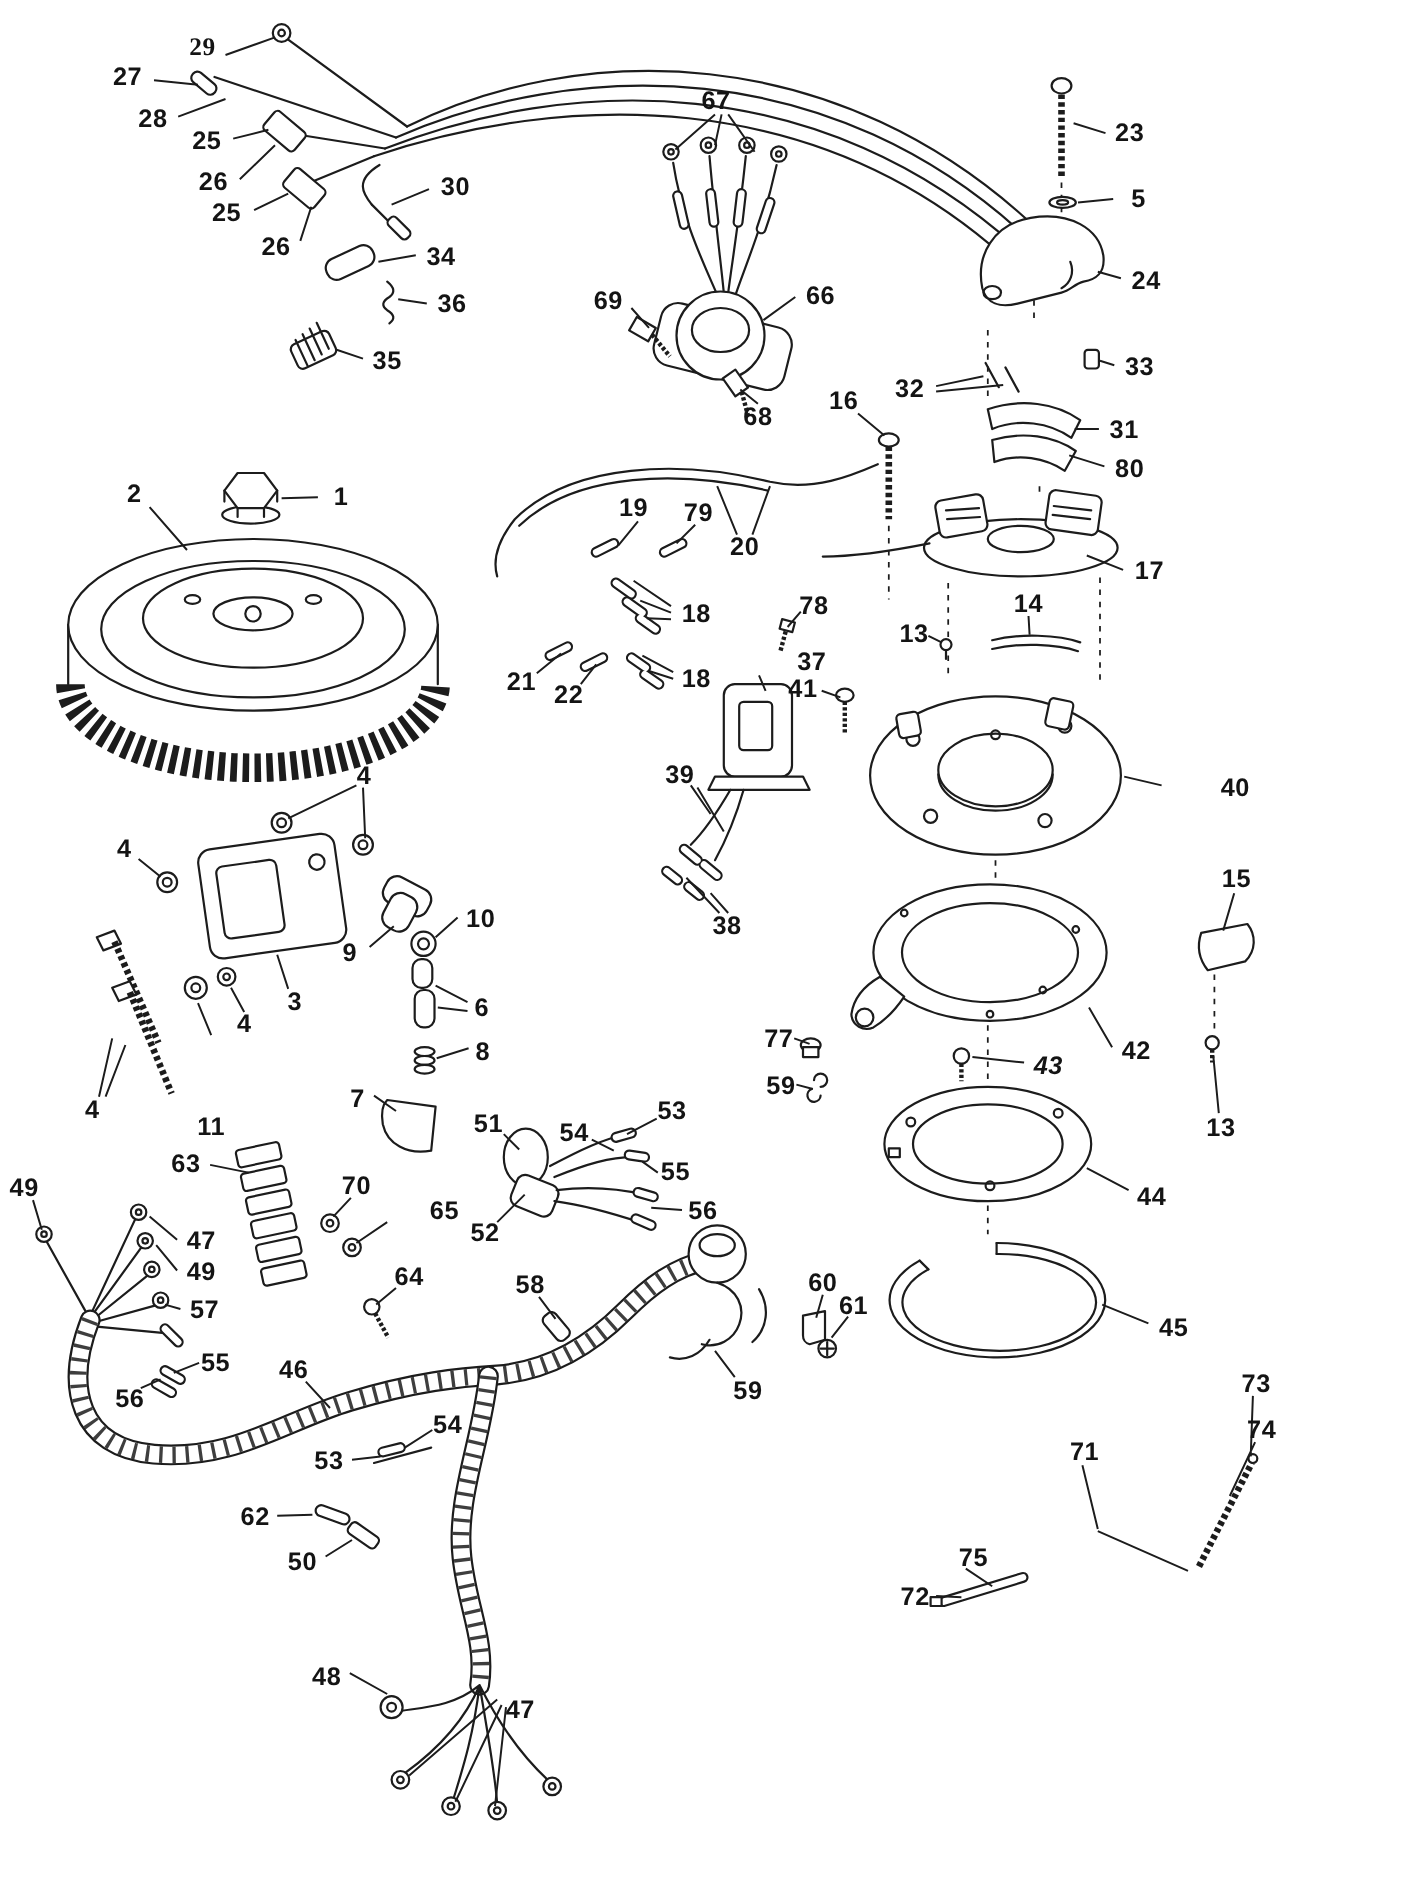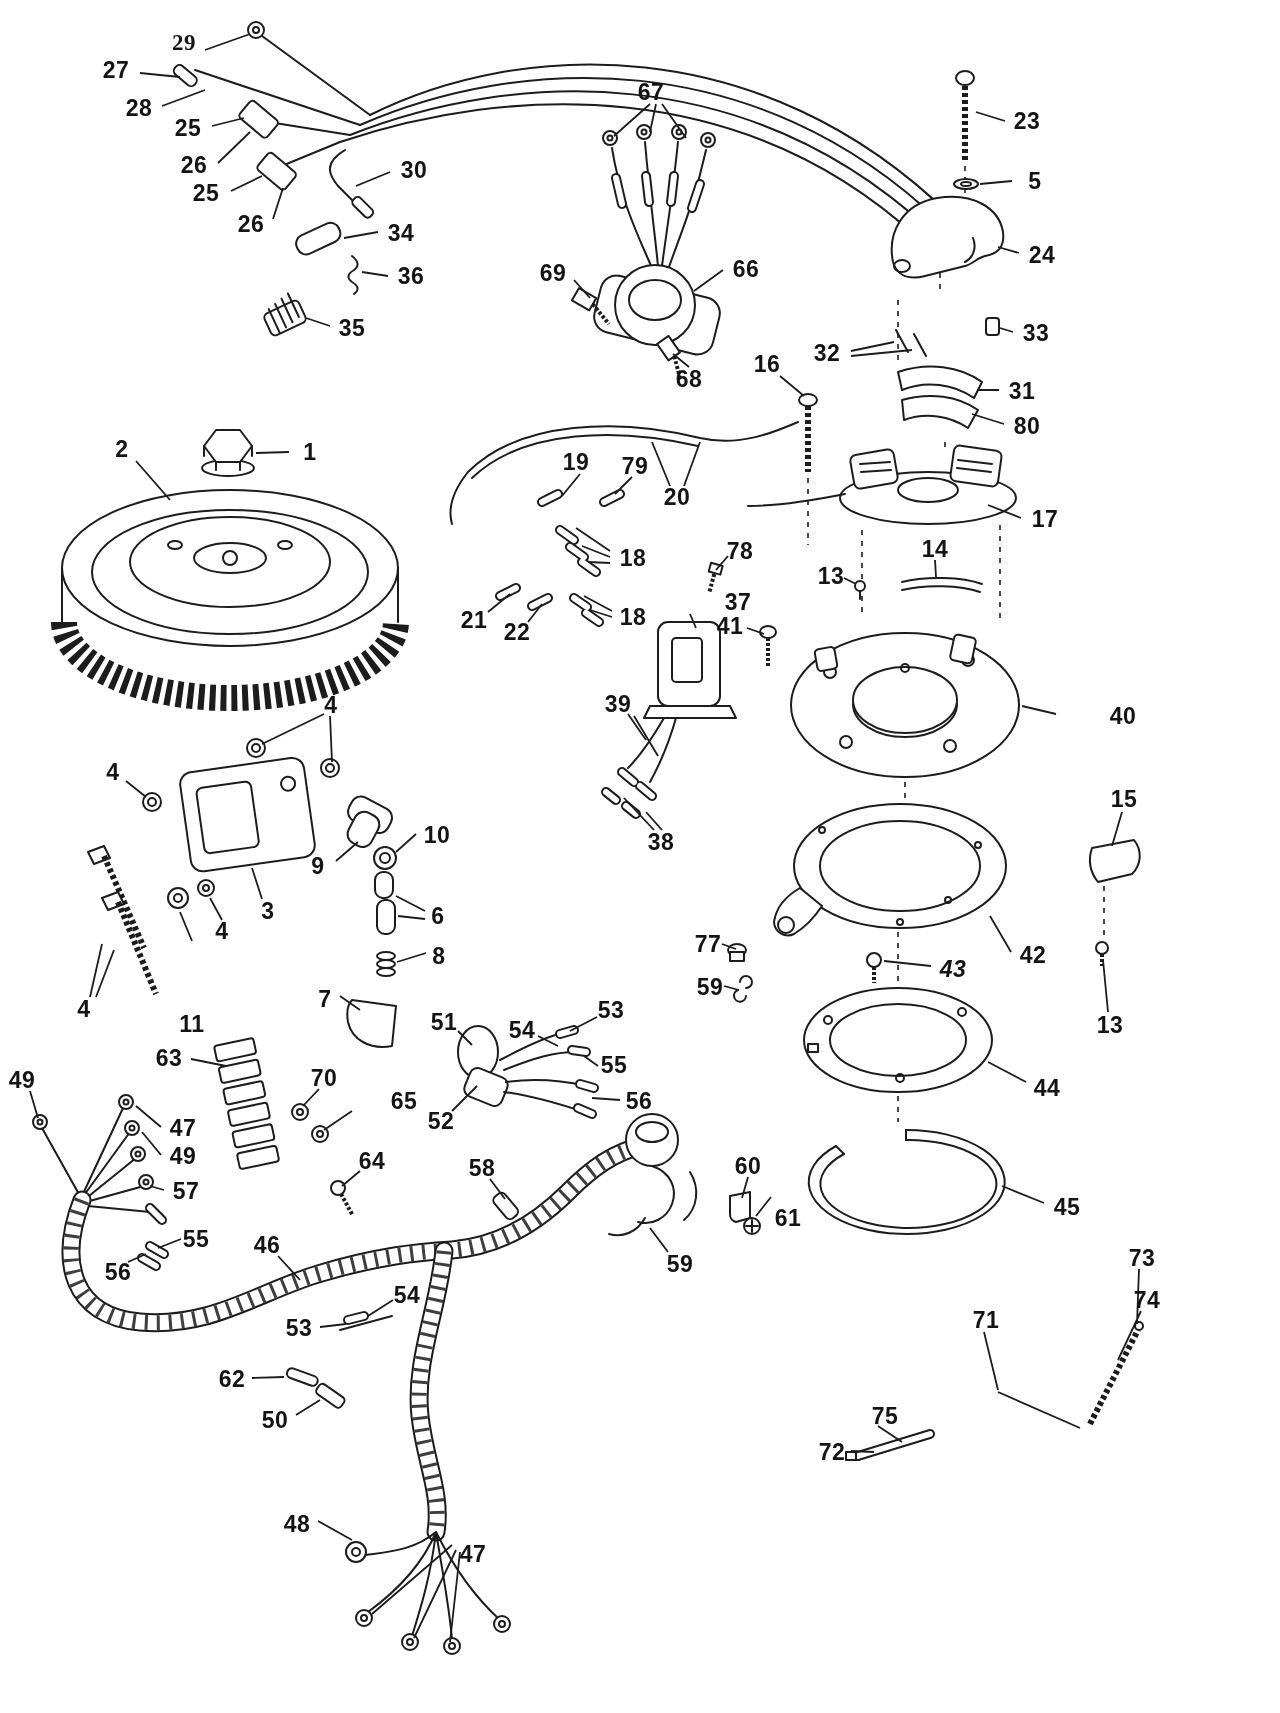--- a/index.html
+++ b/index.html
@@ -402,21 +402,21 @@
       <div class="callout" style="left: 522px; top: 1030px;">54</div>
       <div class="callout" style="left: 407px; top: 1295px;">54</div>
       <div class="callout" style="left: 614px; top: 1065px;">55</div>
       <div class="callout" style="left: 196px; top: 1239px;">55</div>
       <div class="callout" style="left: 639px; top: 1101px;">56</div>
       <div class="callout" style="left: 118px; top: 1272px;">56</div>
       <div class="callout" style="left: 186px; top: 1191px;">57</div>
       <div class="callout" style="left: 482px; top: 1168px;">58</div>
       <div class="callout" style="left: 680px; top: 1264px;">59</div>
       <div class="callout" style="left: 748px; top: 1166px;">60</div>
-      <div class="callout" style="left: 776px; top: 1218px; margin-left: 12px;">61</div>
+      <div class="callout" style="left: 776px; top: 1187px;">61</div>
       <div class="callout" style="left: 232px; top: 1379px;">62</div>
       <div class="callout" style="left: 169px; top: 1058px;">63</div>
       <div class="callout" style="left: 372px; top: 1161px;">64</div>
       <div class="callout" style="left: 360px; top: 1101px; margin-left: 44px;">65</div>
       <div class="callout" style="left: 746px; top: 269px;">66</div>
       <div class="callout" style="left: 651px; top: 92px;">67</div>
       <div class="callout" style="left: 689px; top: 379px;">68</div>
       <div class="callout" style="left: 553px; top: 273px;">69</div>
       <div class="callout" style="left: 324px; top: 1078px;">70</div>
       <div class="callout" style="left: 986px; top: 1320px;">71</div>

